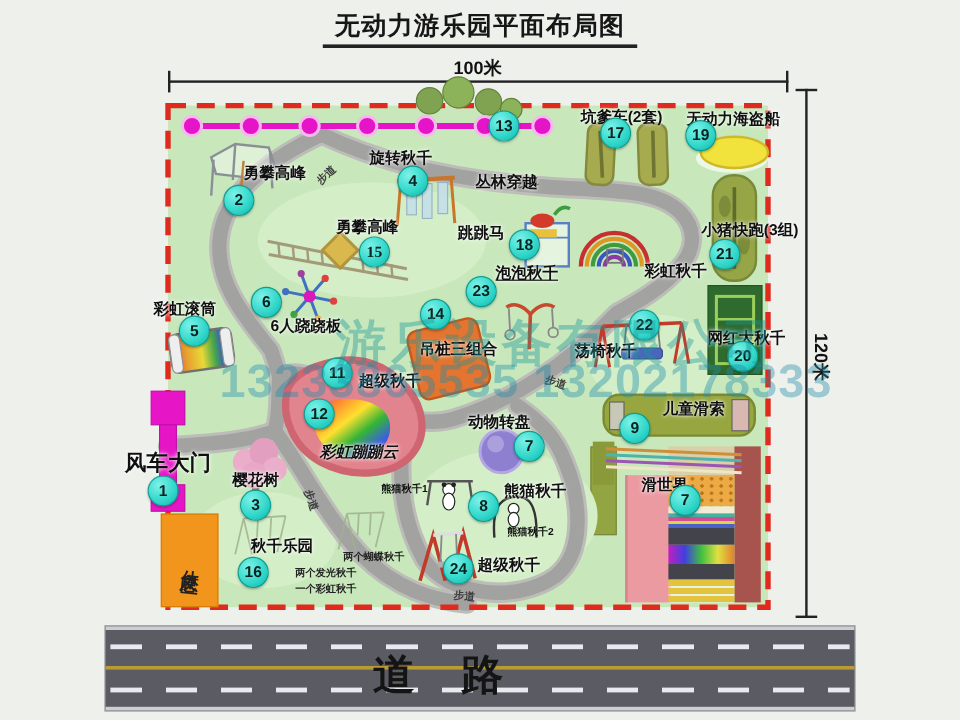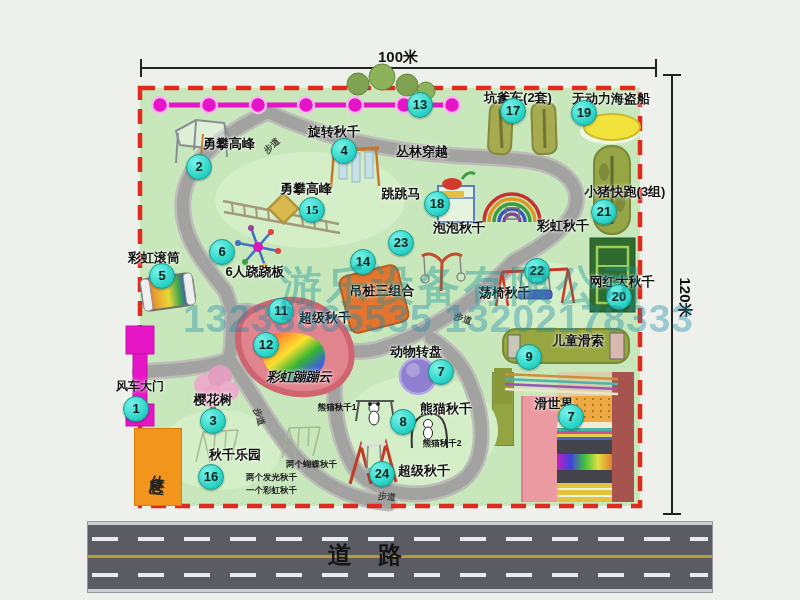--- a/index.html
+++ b/index.html
@@ -15,44 +15,45 @@
   .dim-v{position:absolute;left:671px;top:74px;width:2px;height:441px;background:#222;z-index:8;}
   .dim-v .t1,.dim-v .t2{position:absolute;height:2px;width:18px;background:#222;left:-8px;}
   .dim-v .t1{top:0;} .dim-v .t2{bottom:0;}
   .dim-lbl{position:absolute;font-size:15px;font-weight:bold;color:#111;z-index:9;}
   
   #map-bg{position:absolute;left:140px;top:88px;width:500px;height:418px;background:#c8e8bc;z-index:1;}
   #icon-layer{position:absolute;left:0;top:0;z-index:10;}
   .sw-piece{position:absolute;z-index:5;}
   
   .lbl{position:absolute;z-index:20;font-weight:bold;font-size:13px;color:#101010;white-space:pre;transform:translate(-50%,-50%);text-shadow:0 0 2px rgba(255,255,255,.95),0 0 4px rgba(255,255,255,.8);}
-  .lbl.big{font-size:12px;}
+  .lbl.big{font-size:18px;}
   .lbl.sm{font-size:8.5px;text-shadow:none;}
   .badge{position:absolute;z-index:22;width:24px;height:24px;border-radius:50%;background:radial-gradient(circle at 35% 30%,#7df2e8,#2fd6c9 60%,#14b2a6);border:1px solid #0d9c92;color:#06231f;font-weight:bold;font-size:13px;line-height:23px;text-align:center;transform:translate(-50%,-50%);box-shadow:0 1px 2px rgba(0,0,0,.3);}
   .path-lbl{position:absolute;z-index:18;font-size:9px;font-weight:bold;color:#3c3c3c;white-space:nowrap;}
   .note{position:absolute;z-index:20;font-size:8.5px;font-weight:bold;color:#222;transform:translateY(-50%);white-space:nowrap;}
   
   #rest-area{position:absolute;left:134px;top:428px;width:46px;height:76px;background:#f2951c;border:1px solid #d87e08;z-index:15;display:flex;align-items:center;justify-content:center;}
   #rest-area span{writing-mode:vertical-rl;font-weight:bold;font-size:15px;color:#222;letter-spacing:3px;transform:rotate(6deg);}
   
   .wm{position:absolute;z-index:50;font-weight:bold;white-space:nowrap;color:rgba(25,150,150,.40);pointer-events:none;}
   #wm-company{left:280px;top:258px;font-size:42px;letter-spacing:4px;}
   #wm-phone{left:183px;top:297px;font-size:39px;letter-spacing:1px;color:rgba(30,140,170,.40);}
   
   #road{position:absolute;left:88px;top:522px;width:624px;height:64px;background:#5b5b64;border-top:3px solid #cdcdd3;border-bottom:3px solid #cdcdd3;box-shadow:0 0 0 1px #96969c;z-index:6;}
   #road .dash{position:absolute;left:4px;right:4px;height:4px;background:repeating-linear-gradient(90deg,#e9e9ef 0 26px,transparent 26px 46px);}
   #road .d1{top:12px;} #road .d2{bottom:12px;}
   #road .yellow{position:absolute;left:0;right:0;top:30px;height:3px;background:#b99b33;}
-  #road-label{position:absolute;left:0;right:70px;top:14px;text-align:center;font-size:24px;font-weight:bold;color:#141414;white-space:pre;z-index:7;}
+  #road-label{position:absolute;left:0;right:70px;top:14px;text-align:center;font-size:35px;font-weight:bold;color:#141414;white-space:pre;z-index:7;}
 </style>
 </head>
 <body>
 
 <div id="stage">
 
+  <div id="title-wrap"><span>无动力游乐园平面布局图</span></div>
 
   <div class="dim-h">
       <div class="t1"></div>
       <div class="t2"></div>
     </div>
   <div class="dim-lbl" style="left:378px;top:48px;">100米</div>
   <div class="dim-v">
       <div class="t1"></div>
       <div class="t2"></div>
     </div>
@@ -344,21 +345,21 @@
   <div class="lbl" style="left:422px;top:124px;margin-top:28px;">丛林穿越</div>
   <div class="lbl" style="left:382px;top:291px;">吊桩三组合</div>
   <div class="lbl" style="left:306px;top:189px;">勇攀高峰</div>
   <div class="lbl" style="left:235px;top:455px;">秋千乐园</div>
   <div class="lbl" style="left:518px;top:98px;">坑爹车(2套)</div>
   <div class="lbl" style="left:401px;top:194px;">跳跳马</div>
   <div class="lbl" style="left:611px;top:99px;">无动力海盗船</div>
   <div class="lbl" style="left:622px;top:282px;">网红大秋千</div>
   <div class="lbl" style="left:625px;top:192px;">小猪快跑(3组)</div>
   <div class="lbl" style="left:505px;top:293px;">荡椅秋千</div>
-  <div class="lbl" style="left:459px;top:228px;">泡泡秋千</div>
+  <div class="lbl" style="left:439px;top:228px;text-decoration:underline;">泡泡秋千</div>
   <div class="lbl" style="left:424px;top:471px;">超级秋千</div>
 
   <div class="lbl" style="left:563px;top:226px;">彩虹秋千</div>
   <div class="lbl sm" style="left:337px;top:408px;">熊猫秋千1</div>
   <div class="lbl sm" style="left:442px;top:444px;">熊猫秋千2</div>
   <div class="note" style="left:246px;top:465px;padding-left:40px;">两个蝴蝶秋千</div>
   <div class="note" style="left:246px;top:478px;">两个发光秋千</div>
   <div class="note" style="left:246px;top:491px;">一个彩虹秋千</div>
 
   <div class="path-lbl" style="left:272px;top:146px;transform:translate(-50%,-50%) rotate(-42deg);">步道</div>

